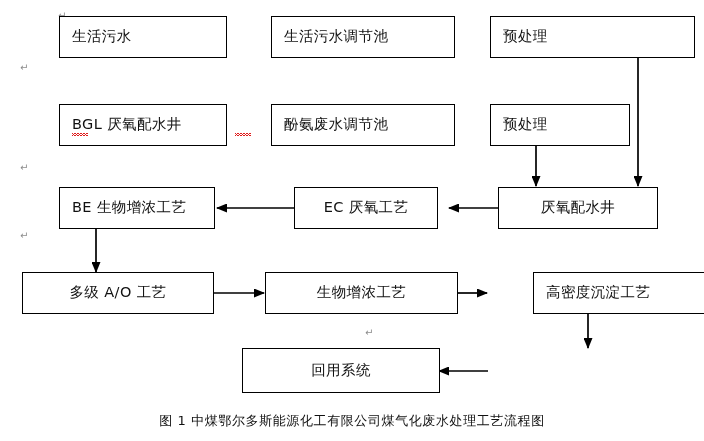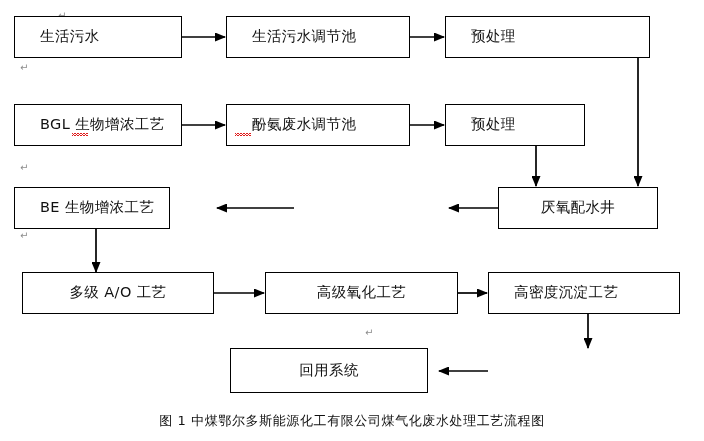--- a/index.html
+++ b/index.html
@@ -38,21 +38,22 @@
   .node .node-label {
     font-size: 14.5px;
     color: #111111;
     white-space: nowrap;
     letter-spacing: 0.4px;
     line-height: 1.1;
   }
   
   .node.align-left {
     justify-content: flex-start;
-    padding-left: 25px;
+    padding-left: 12px;
+    margin-left: 45px;
   }
   
   .node.align-center {
     justify-content: center;
   }
   
   .squiggle {
     position: absolute;
     height: 3px;
     z-index: 5;
@@ -138,54 +139,57 @@
 
   <div class="node align-left" style="left:226px; top:16px; width:184px; height:42px;text-align:center;">
     <span class="node-label">生活污水调节池</span>
   </div>
 
   <div class="node align-left" style="left:445px; top:16px; width:205px; height:42px;">
     <span class="node-label">预处理</span>
   </div>
 
   <div class="node align-left" style="left:14px; top:104px; width:168px; height:42px;">
-    <span class="node-label">BGL 生物增浓工艺</span>
+    <span class="node-label">BGL 厌氧配水井</span>
   </div>
   <div class="squiggle" style="left:72px; top:133px; width:16px;"></div>
 
   <div class="node align-left" style="left:226px; top:104px; width:184px; height:42px;">
     <span class="node-label">酚氨废水调节池</span>
   </div>
   <div class="squiggle" style="left:235px; top:133px; width:16px;"></div>
 
   <div class="node align-left" style="left:445px; top:104px; width:140px; height:42px;">
     <span class="node-label">预处理</span>
   </div>
 
   <div class="node align-left" style="left:14px; top:187px; width:156px; height:42px;">
     <span class="node-label">BE 生物增浓工艺</span>
   </div>
 
+  <div class="node align-center" style="left:294px; top:187px; width:144px; height:42px;">
+    <span class="node-label">EC 厌氧工艺</span>
+  </div>
 
   <div class="node align-center" style="left:498px; top:187px; width:160px; height:42px;">
     <span class="node-label">厌氧配水井</span>
   </div>
 
   <div class="node align-center" style="left:22px; top:272px; width:192px; height:42px;">
     <span class="node-label">多级 A/O 工艺</span>
   </div>
 
   <div class="node align-center" style="left:265px; top:272px; width:193px; height:42px;">
-    <span class="node-label">高级氧化工艺</span>
+    <span class="node-label">生物增浓工艺</span>
   </div>
 
   <div class="node align-left" style="left:488px; top:272px; width:192px; height:42px;">
     <span class="node-label">高密度沉淀工艺</span>
   </div>
 
-  <div class="node align-center" style="left:230px; top:348px; width:198px; height:45px;">
+  <div class="node align-center" style="left:242px; top:348px; width:198px; height:45px;">
     <span class="node-label">回用系统</span>
   </div>
 
 
   <div class="caption" style="left:0; top:412px;">图 1 中煤鄂尔多斯能源化工有限公司煤气化废水处理工艺流程图</div>
 
 </div>
 
 </body></html>

